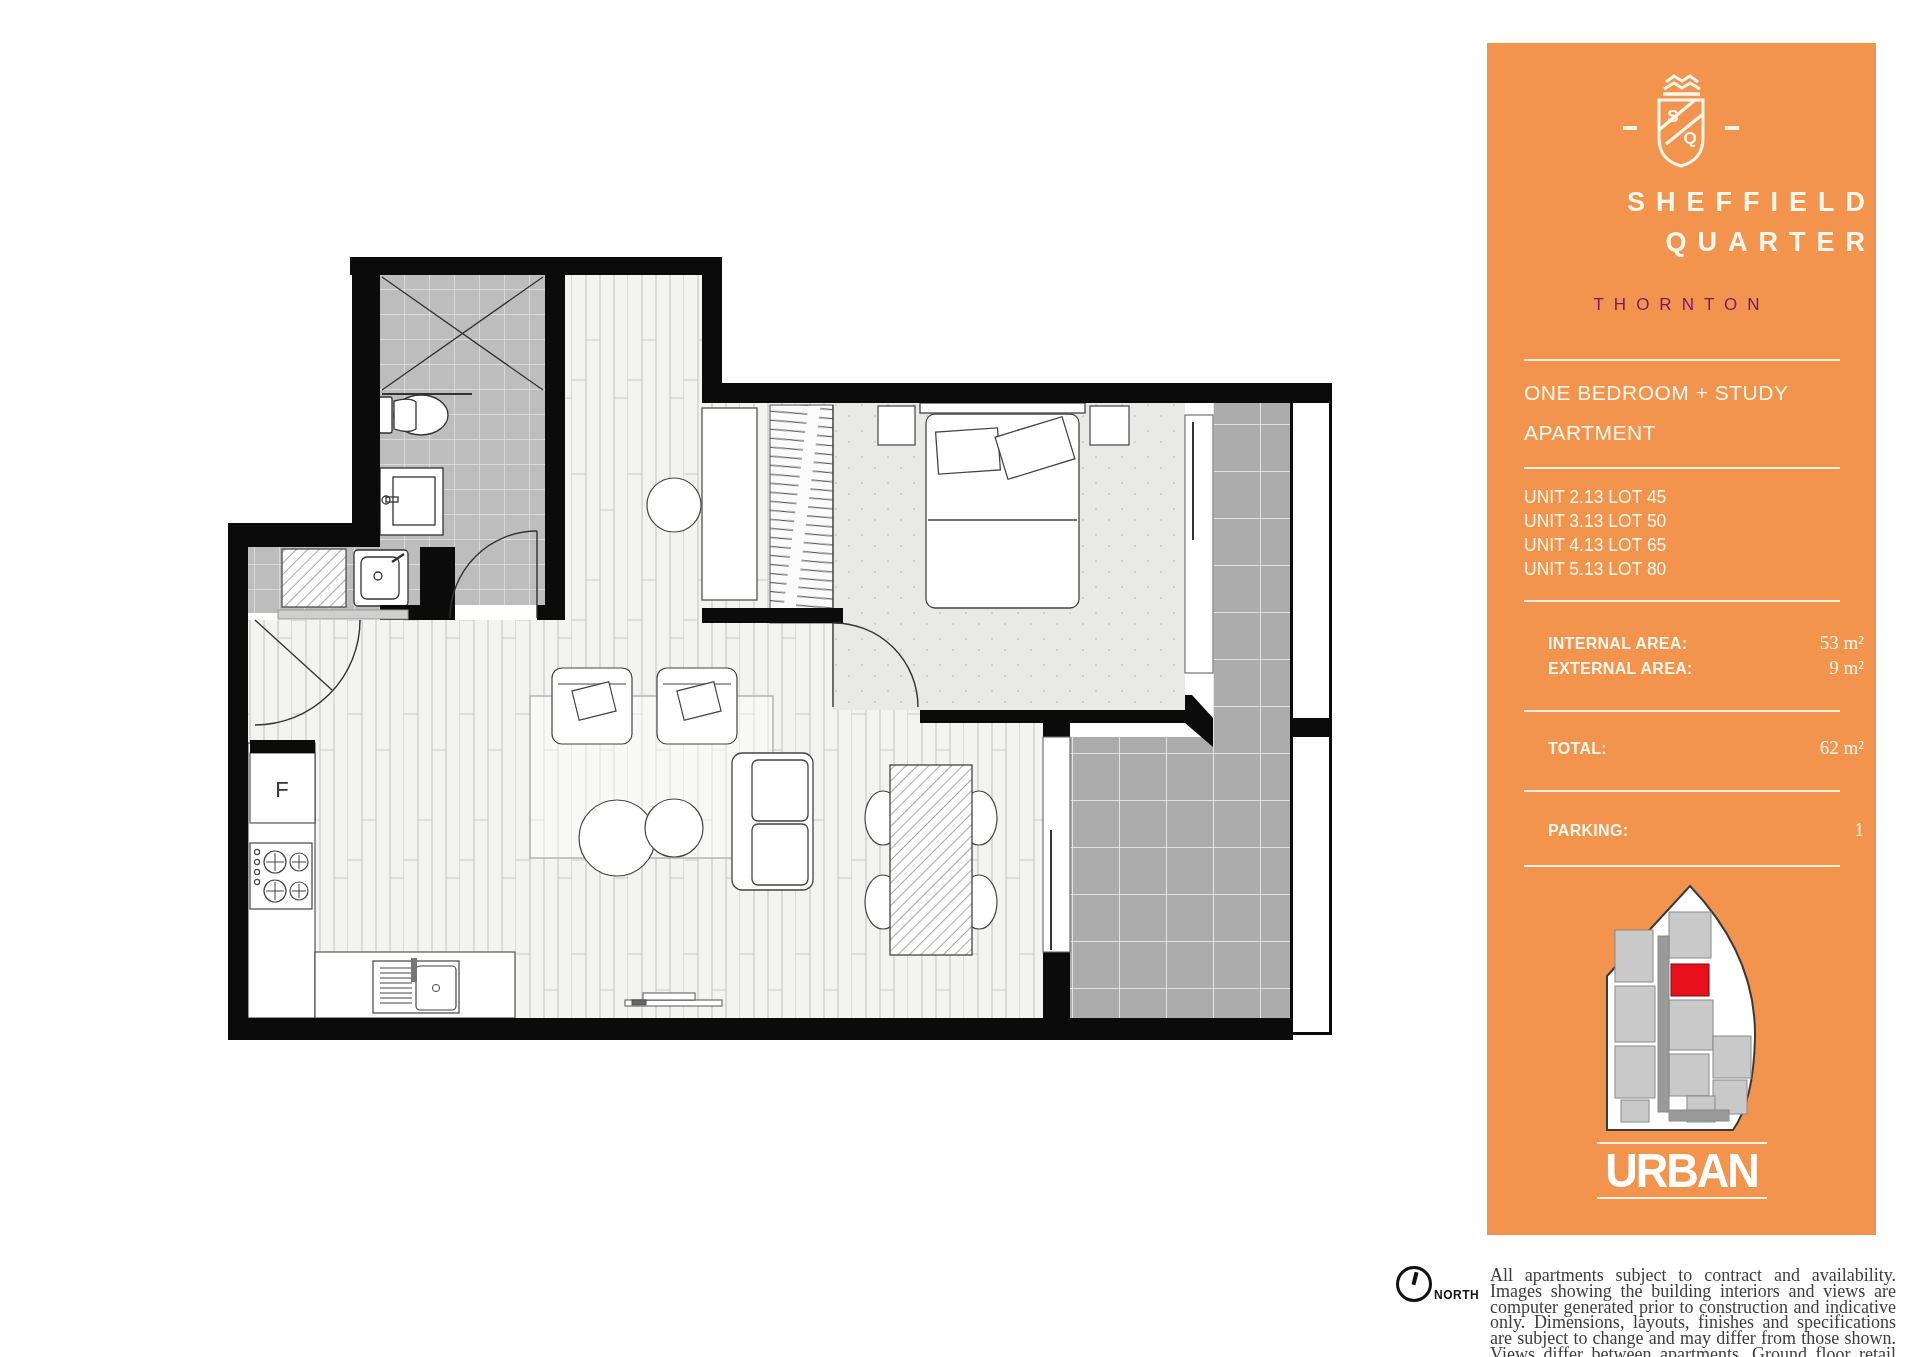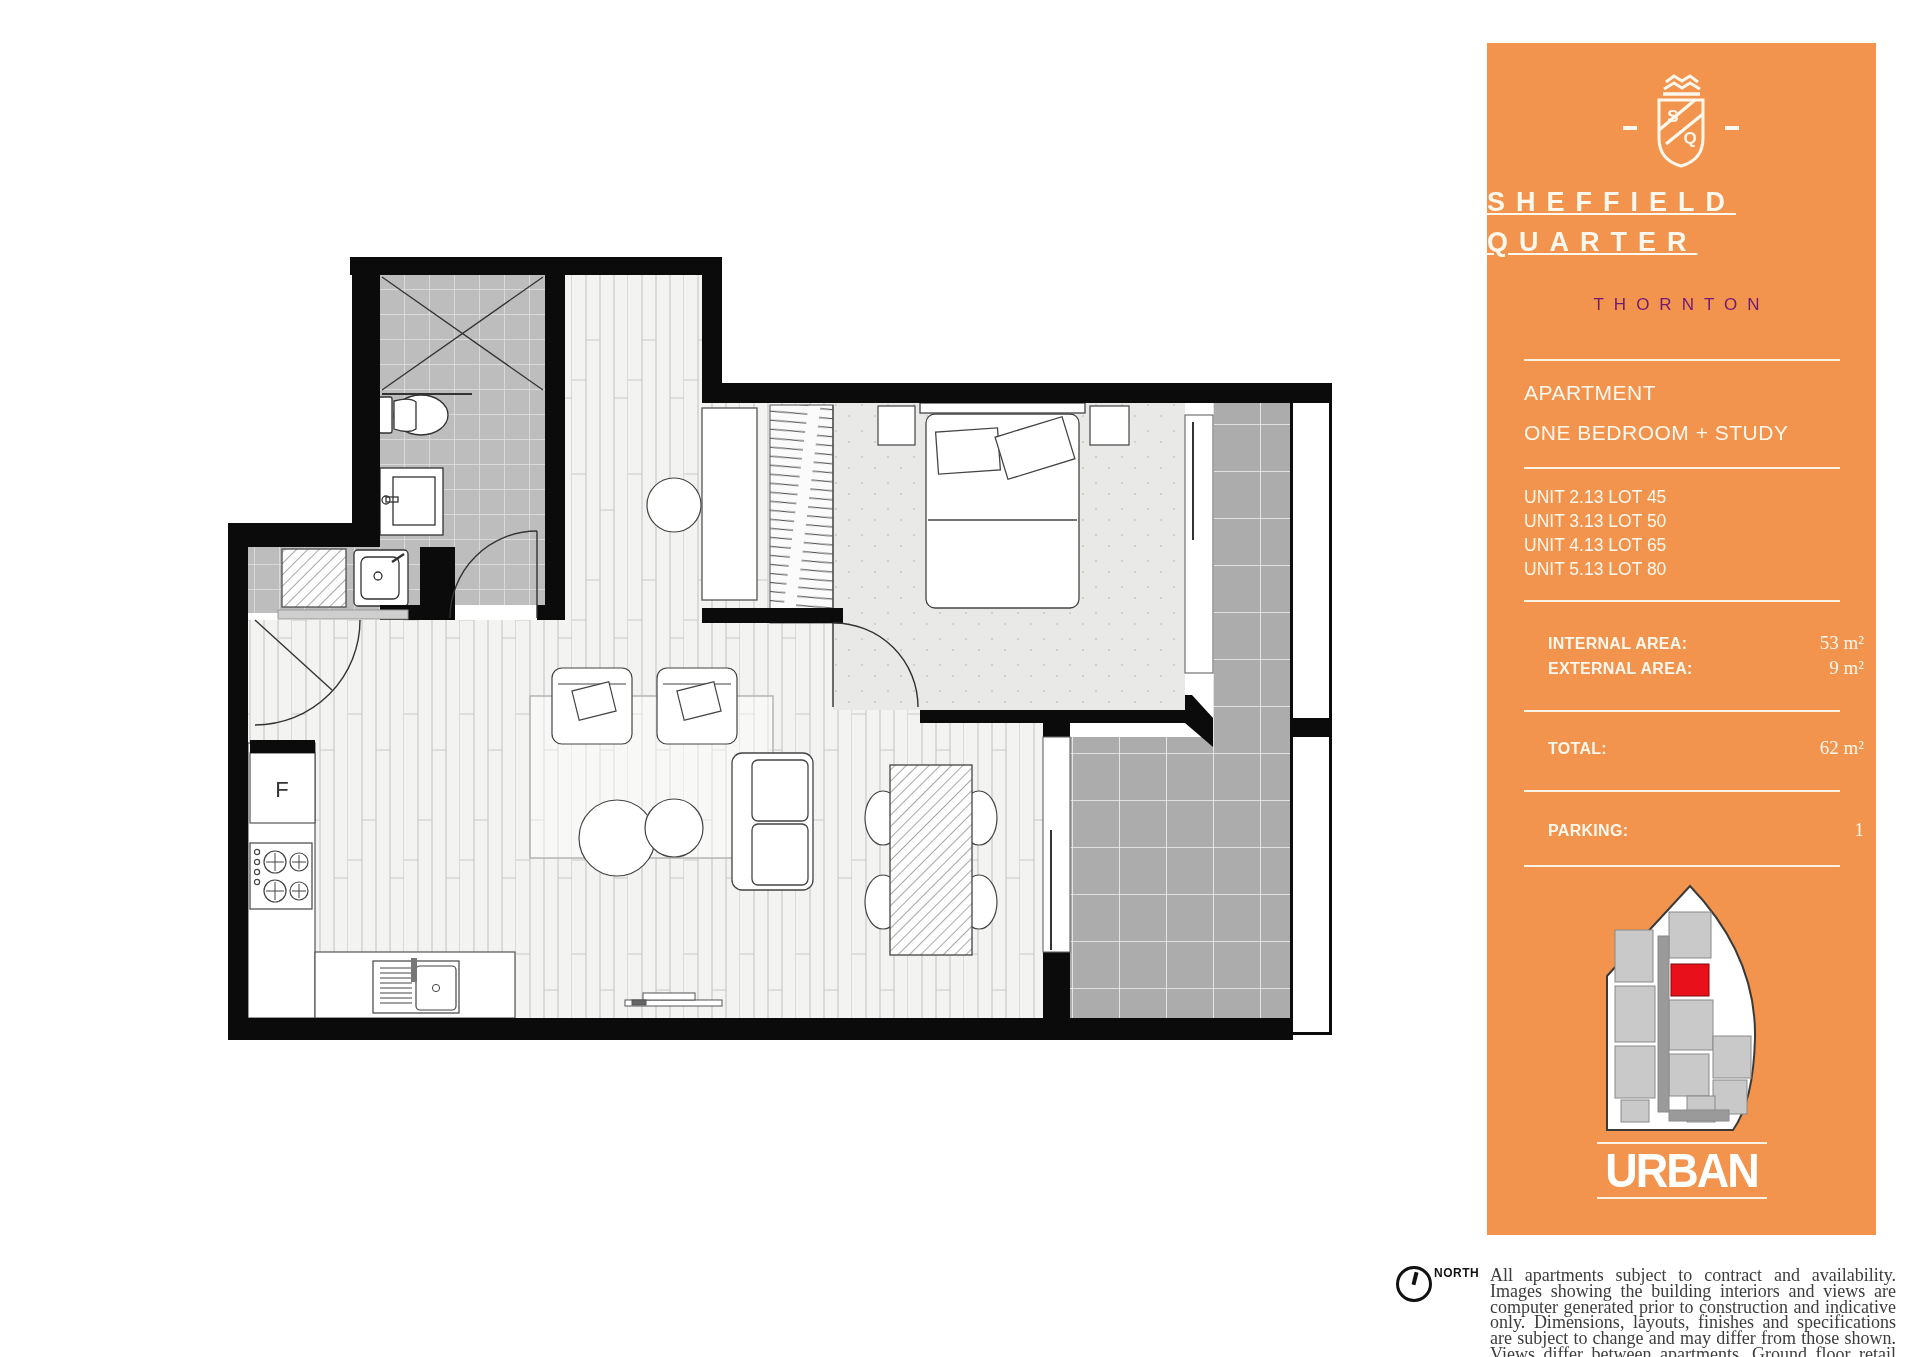--- a/index.html
+++ b/index.html
@@ -5,33 +5,33 @@
   html,body{margin:0;padding:0;background:#fff;}
   body{width:1920px;height:1357px;position:relative;font-family:"Liberation Sans",sans-serif;overflow:hidden;}
 
   
   .plan{position:absolute;left:180px;top:190px;width:1180px;height:870px;}
 
   
   .panel{position:absolute;left:1487px;top:43px;width:389px;height:1192px;background:#F2944D;color:#FAF3E3;}
   .panel .abs{position:absolute;}
   .divider{position:absolute;left:37px;width:316px;height:2px;background:#FAF3E3;}
-  .brand{width:100%;text-align:left;font-weight:bold;color:#FCF8EE;text-decoration:underline;}
+  .brand{width:100%;text-align:right;font-weight:bold;color:#FCF8EE;}
   .brand-line{font-size:27px;letter-spacing:11px;line-height:40px;}
   .location{width:100%;text-align:center;font-size:17px;letter-spacing:10px;color:#701a75;}
   .apt-head{left:37px;width:320px;font-size:21px;letter-spacing:.5px;line-height:40px;color:#FCF8EE;}
   .unit-line{font-size:17.5px;line-height:24px;color:#FCF8EE;}
   .row{position:absolute;left:37px;width:316px;display:flex;justify-content:space-between;align-items:baseline;margin-left:24px;}
   .row .lbl{font-size:16px;font-weight:bold;letter-spacing:.3px;color:#FCF8EE;}
   .row .val{font-family:Liberation Serif, serif;font-size:19px;color:#FCF8EE;}
   .urban{width:100%;text-align:center;font-weight:800;font-size:45px;letter-spacing:-2px;color:#fff;transform:scaleY(1.08);}
   .urban-rule{position:absolute;left:110px;width:170px;height:2px;background:#FAF3E3;}
 
   
-  .north-wrap{position:absolute;left:1396px;top:1266px;display:flex;align-items:flex-start;}
+  .north-wrap{position:absolute;left:1396px;top:1266px;display:flex;align-items:flex-end;}
   .north-circle{width:30px;height:30px;border:3px solid #111;border-radius:50%;position:relative;}
   .north-hand{position:absolute;left:14px;top:3px;width:4px;height:13px;background:#111;transform:rotate(14deg);}
   .north-label{font-size:12px;font-weight:bold;color:#111;margin-left:2px;letter-spacing:.5px;}
   .disclaimer{position:absolute;left:1490px;top:1250px;width:406px;font-family:"Liberation Serif",serif;
               font-size:18px;line-height:15.8px;color:#3c3c3c;text-align:justify;}
 </style>
 </head>
 <body>
 
 <svg class="plan" viewBox="0 0 1180 870" xmlns="http://www.w3.org/2000/svg">
@@ -247,22 +247,22 @@
 
   <div class="abs brand" style="top:139px">
     <div class="brand-line">SHEFFIELD</div>
     <div class="brand-line">QUARTER</div>
   </div>
   <div class="abs location" style="top:252px">THORNTON</div>
 
   <div class="divider" style="top:316px"></div>
 
   <div class="abs apt-head" style="top:330px">
+    <div>ONE BEDROOM + STUDY</div>
     <div>APARTMENT</div>
-    <div>ONE BEDROOM + STUDY</div>
   </div>
 
   <div class="divider" style="top:424px"></div>
 
   <div class="abs" style="left:37px;top:442px">
     <div class="unit-line">UNIT 2.13 LOT 45</div>
     <div class="unit-line">UNIT 3.13 LOT 50</div>
     <div class="unit-line">UNIT 4.13 LOT 65</div>
     <div class="unit-line">UNIT 5.13 LOT 80</div>
   </div>

